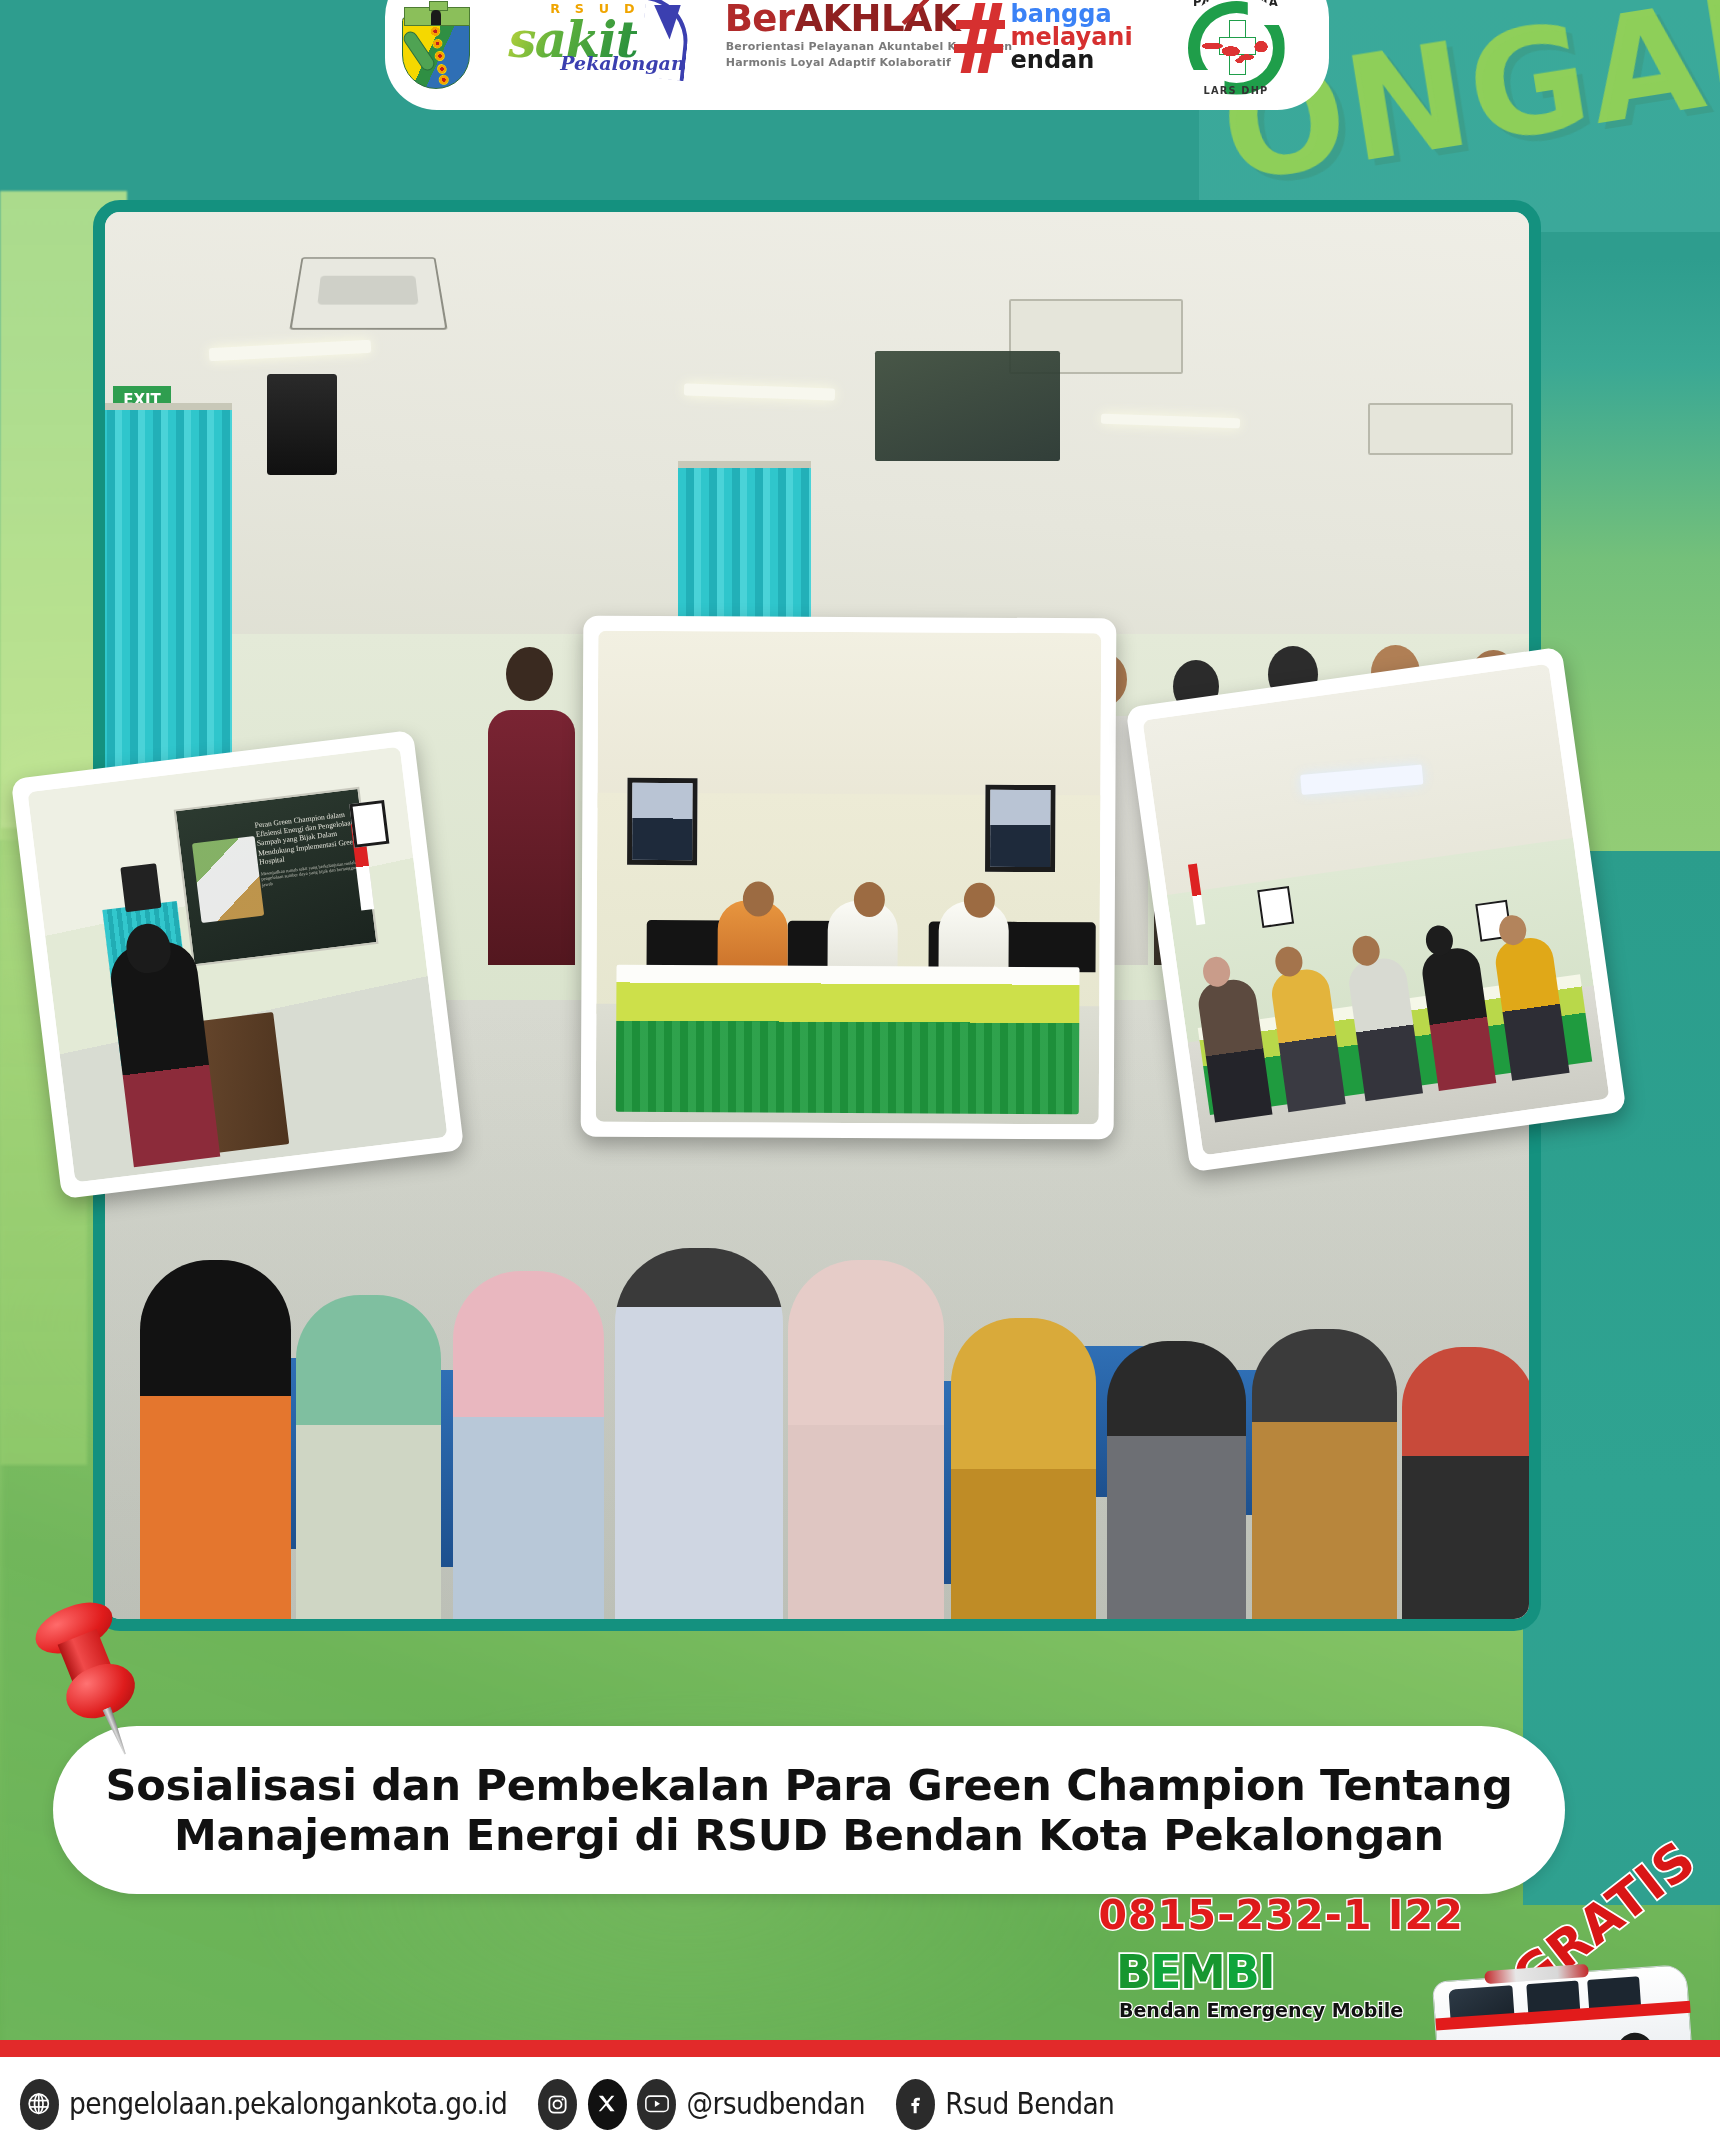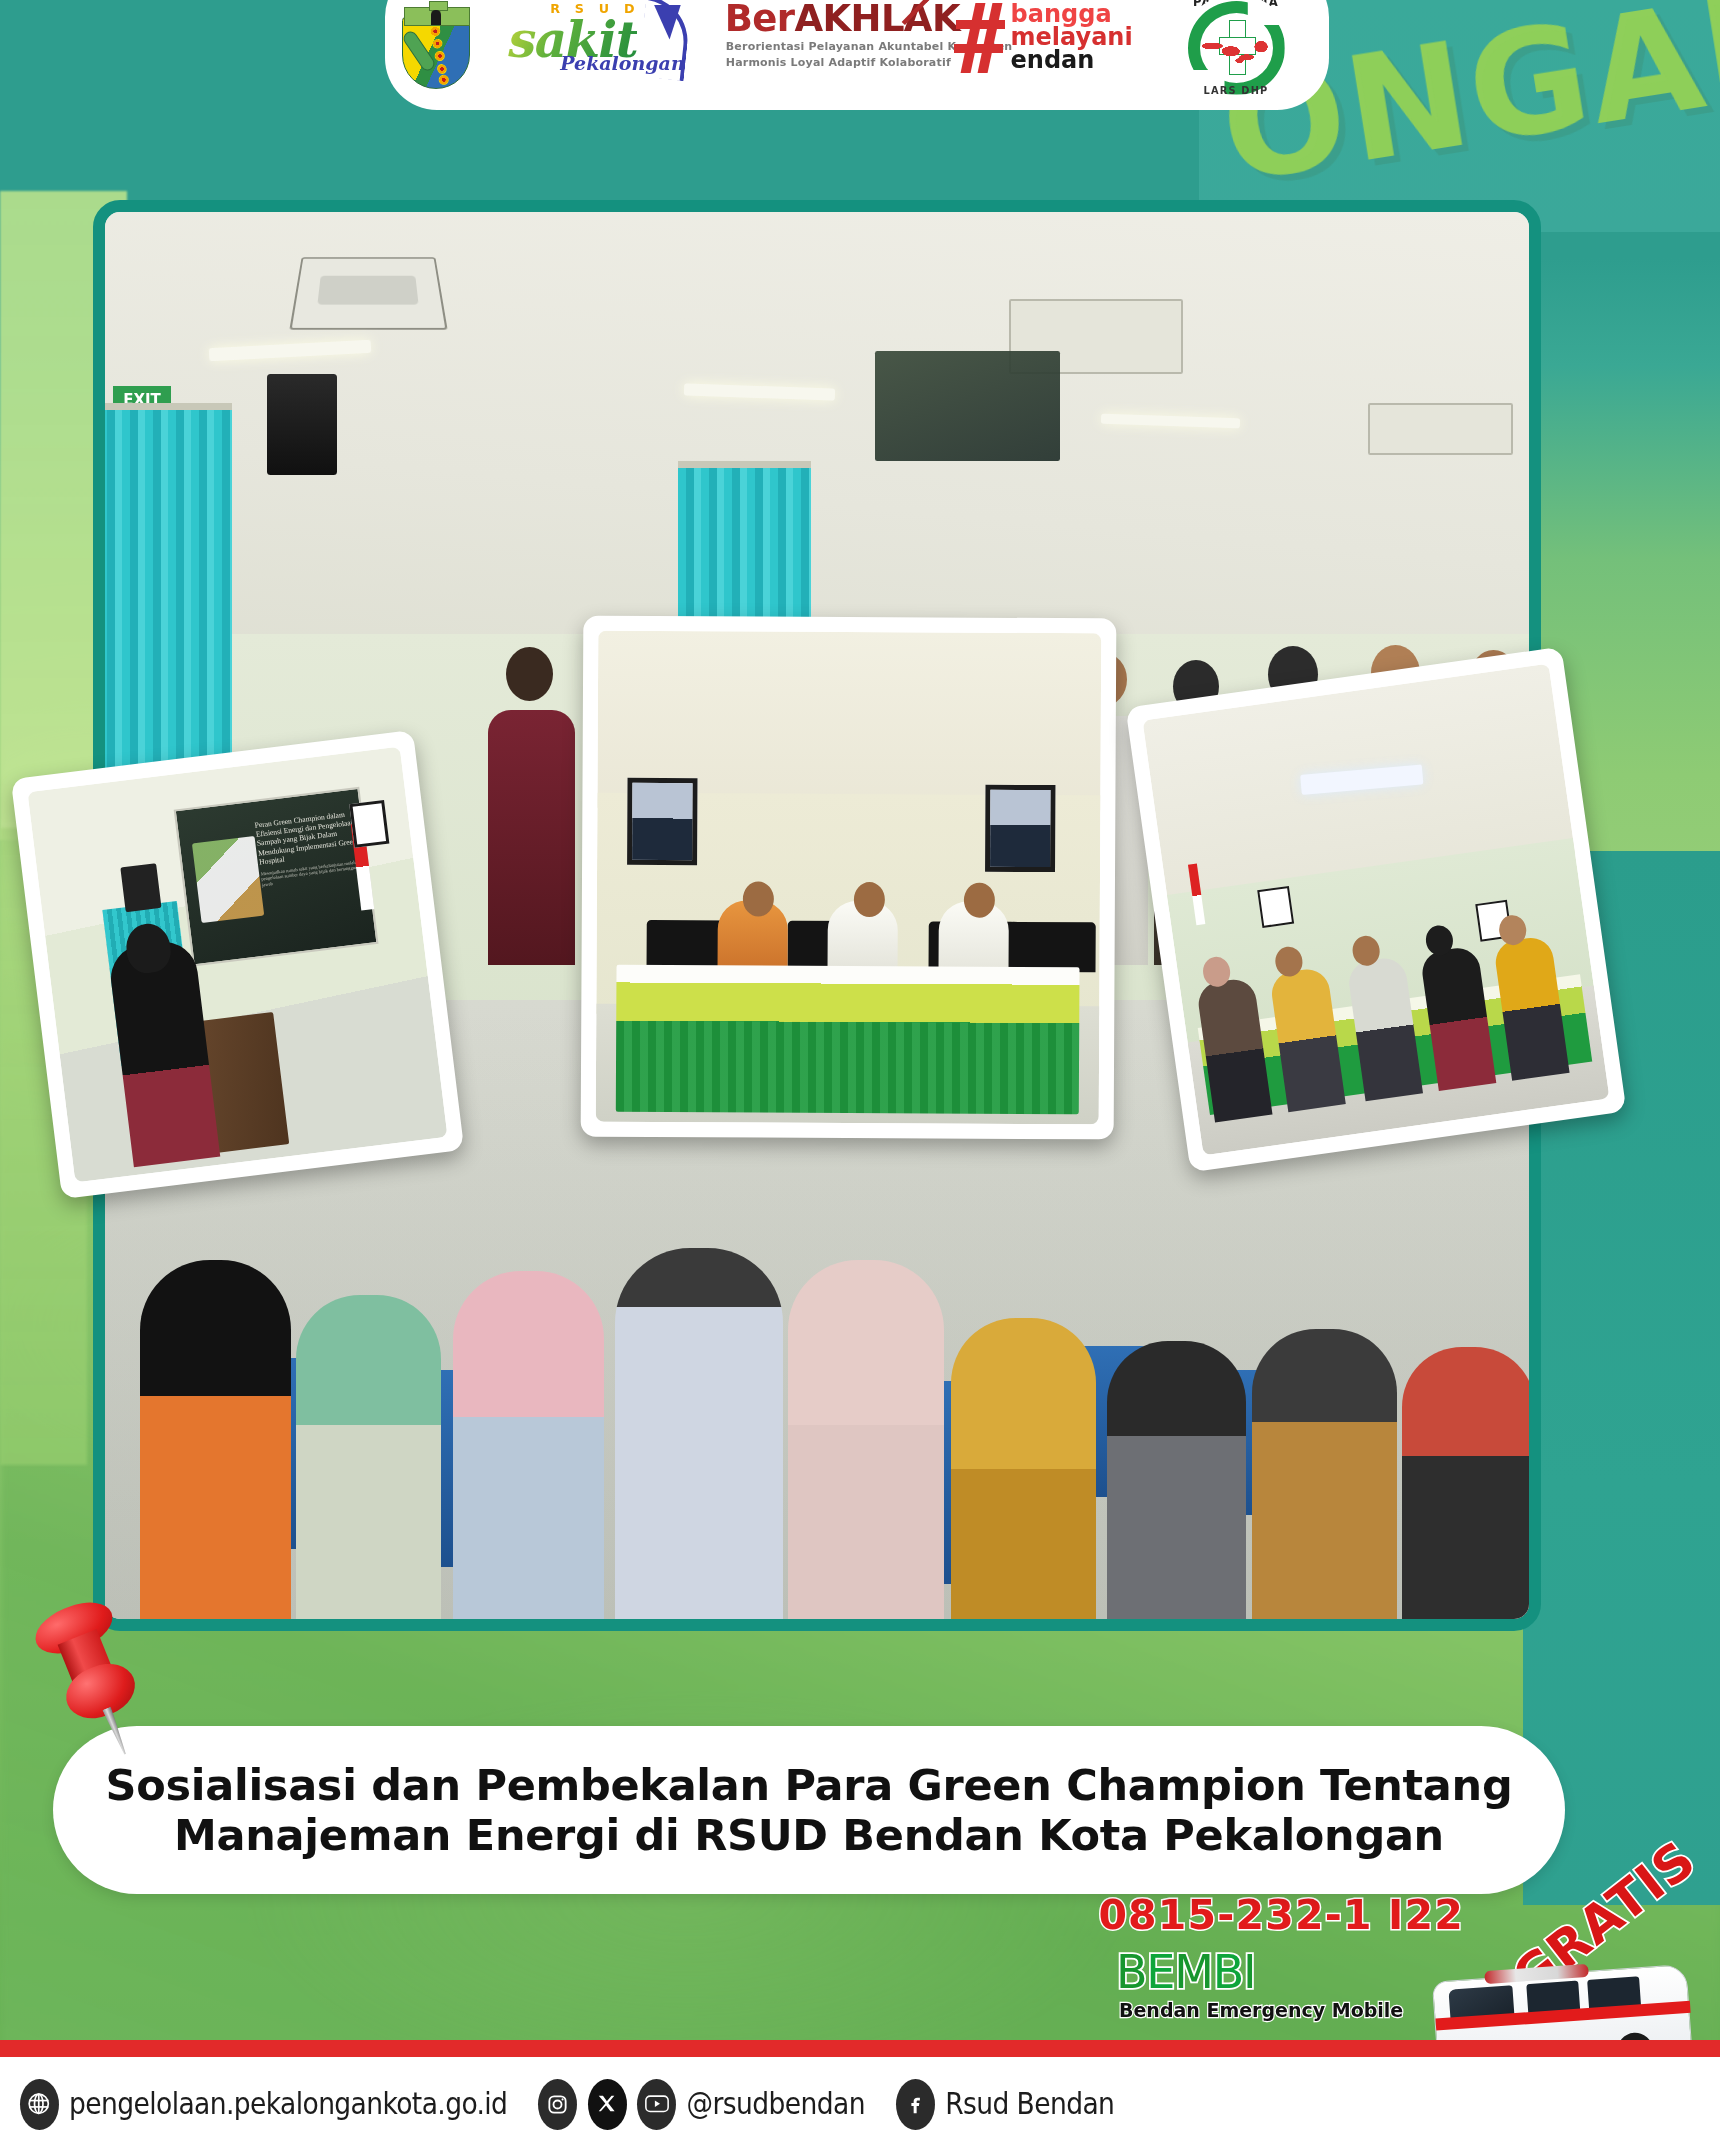--- a/index.html
+++ b/index.html
@@ -183,21 +183,21 @@
     position:relative; width:53px; height:70px; flex:none; margin-right:3.5px;
   }
   .bangga .hash span {
     position:absolute; background:#d63030;
   }
   .bangga .hash .v1 { left:14px; top:0; width:9.8px; height:70px; transform:skewX(-12deg); }
   .bangga .hash .v2 { left:31px; top:0; width:9.8px; height:70px; transform:skewX(-12deg); }
   .bangga .hash .h1 { left:2.3px; top:17.4px; width:49px; height:9.3px; }
   .bangga .hash .h2 { left:0px; top:41px; width:49px; height:9.3px; }
   .bangga .words { line-height:0.97; }
-  .bangga .w1 { font-size:24px; font-weight:700; color:#ef4444; font-family:"DejaVu Sans", sans-serif; }
+  .bangga .w1 { font-size:24px; font-weight:700; color:#3b82f6; font-family:"DejaVu Sans", sans-serif; }
   .bangga .w2 { font-size:24px; font-weight:700; color:#d63030; font-family:"DejaVu Sans", sans-serif; }
   .bangga .w3 { font-size:24px; font-weight:700; color:#1a1a1a; font-family:"DejaVu Sans", sans-serif; }
 
   
   .paripurna { position:relative; width:139px; height:142px; }
   .pp-circle {
     position:absolute; left:5.8px; top:27px; width:110px; height:107px; border-radius:50%;
     background:#fff;
   }
   .pp-hands {
@@ -418,21 +418,21 @@
   
   .bembi-wrap { position:absolute; right:2px; top:1885px; width:637px; height:191px; z-index:24; }
   .bembi-phone {
     position:absolute; left:17.4px; top:5.8px;
     font-size:41px; font-weight:800; color:#e21b1b; letter-spacing:1.2px;
     -webkit-text-stroke: 2.9px #fff; paint-order: stroke fill;
     font-family:"DejaVu Sans", sans-serif;
   }
   .bembi-logo { position:absolute; left:35px; top:60px; }
   .bembi-logo .bw {
-    font-size:46px; font-weight:400; letter-spacing:-1.2px;
+    font-size:46px; font-weight:700; letter-spacing:-1.2px;
     -webkit-text-stroke: 3.5px #fff; paint-order: stroke fill;
     font-family:"DejaVu Sans", sans-serif;
   }
   .bembi-logo .bw .g1 { color:#17962f; }
   .bembi-logo .bw .g2 { color:#0ea53b; }
   .bembi-sub {
     position:absolute; left:38px; top:114px;
     font-size:19px; font-weight:800; color:#111;
     -webkit-text-stroke: 2.3px #fff; paint-order: stroke fill;
     font-family:"DejaVu Sans", sans-serif;

